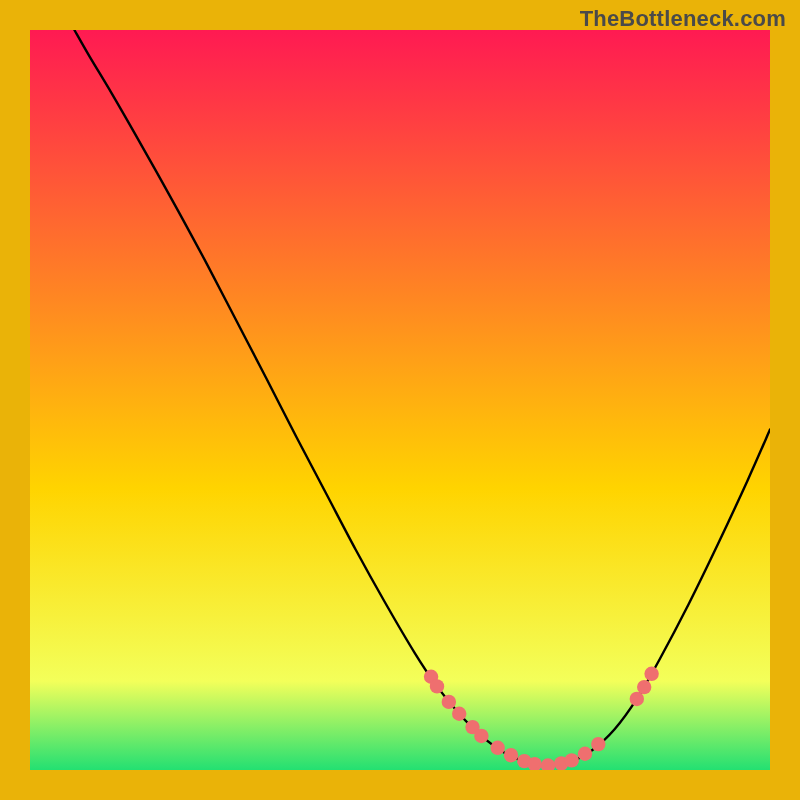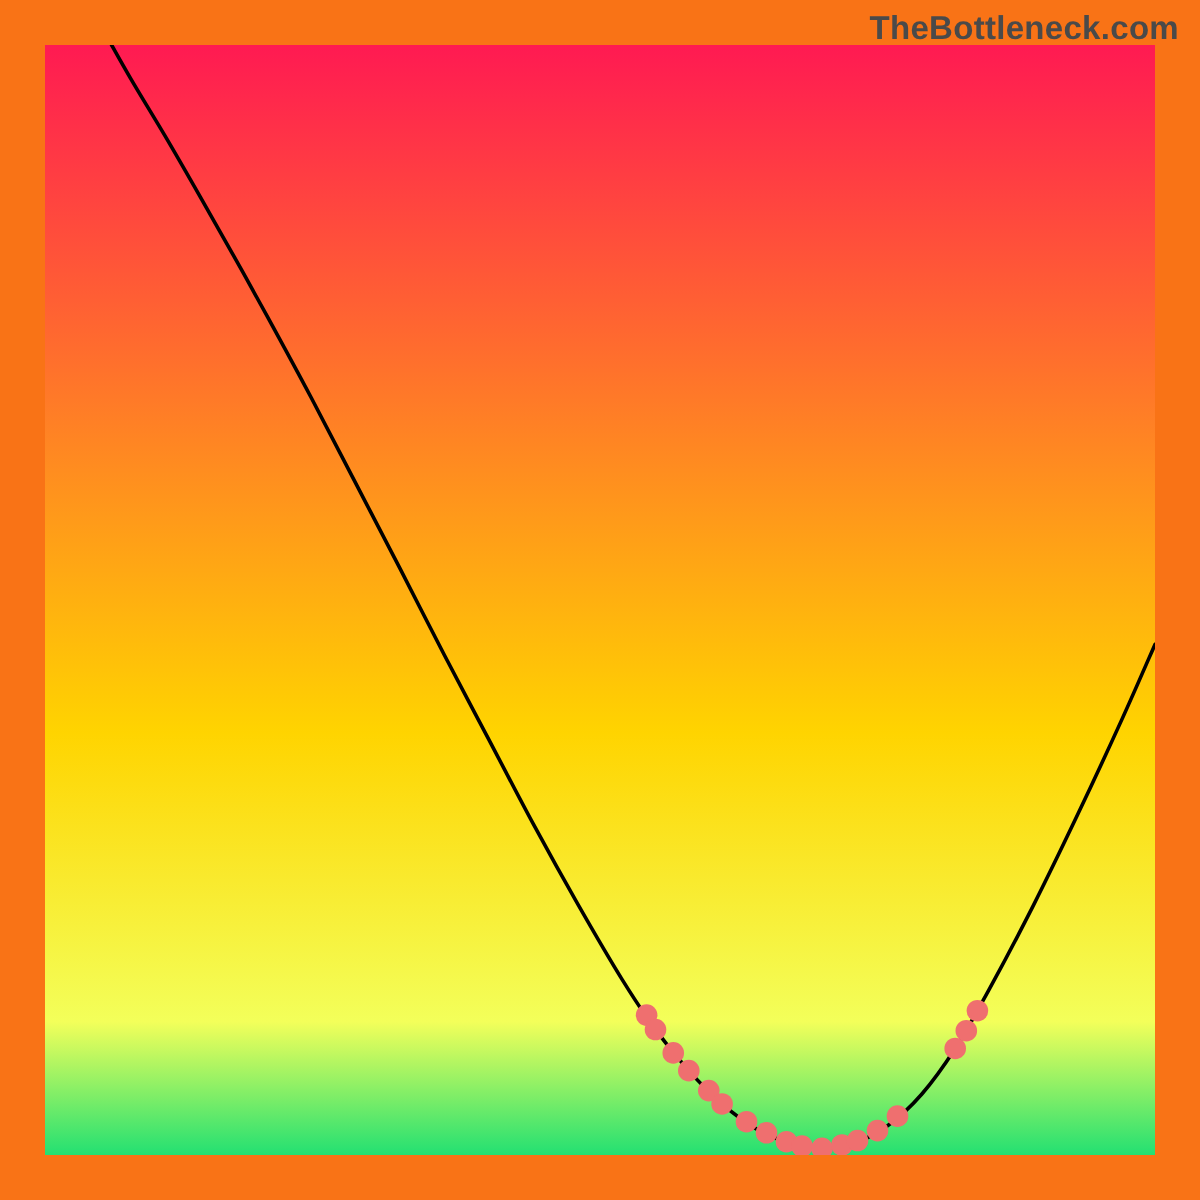--- a/index.html
+++ b/index.html
@@ -1,17 +1,17 @@
 <!DOCTYPE html>
 <html><head>
 <meta charset="utf-8">
 <style>
   * { margin: 0; padding: 0; box-sizing: border-box; }
   html, body { width: 800px; height: 800px; background: #000; font-family: Arial, sans-serif; }
-  .frame { position: relative; width: 800px; height: 800px; background: #f97316; }
+  .frame { position: relative; width: 800px; height: 800px; background: #eab308; }
   .watermark { position: absolute; top: 6px; right: 14px; color: #4a4a4a; font-size: 22px; font-weight: 600; letter-spacing: 0.2px; }
   .plot { position: absolute; left: 30px; top: 30px; width: 740px; height: 740px; }
   svg { display: block; }
 </style>
 </head>
 <body>
 <div class="frame">
   <div class="watermark">TheBottleneck.com</div>
   <div class="plot">
     <svg id="svg" width="740" height="740" viewBox="0 0 740 740">

